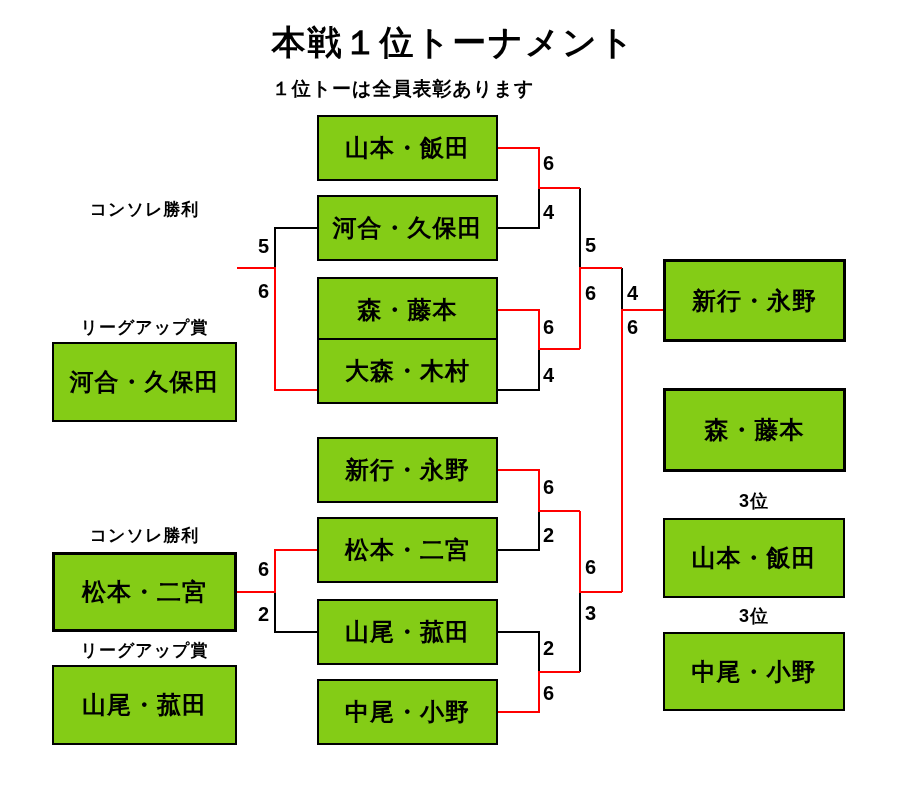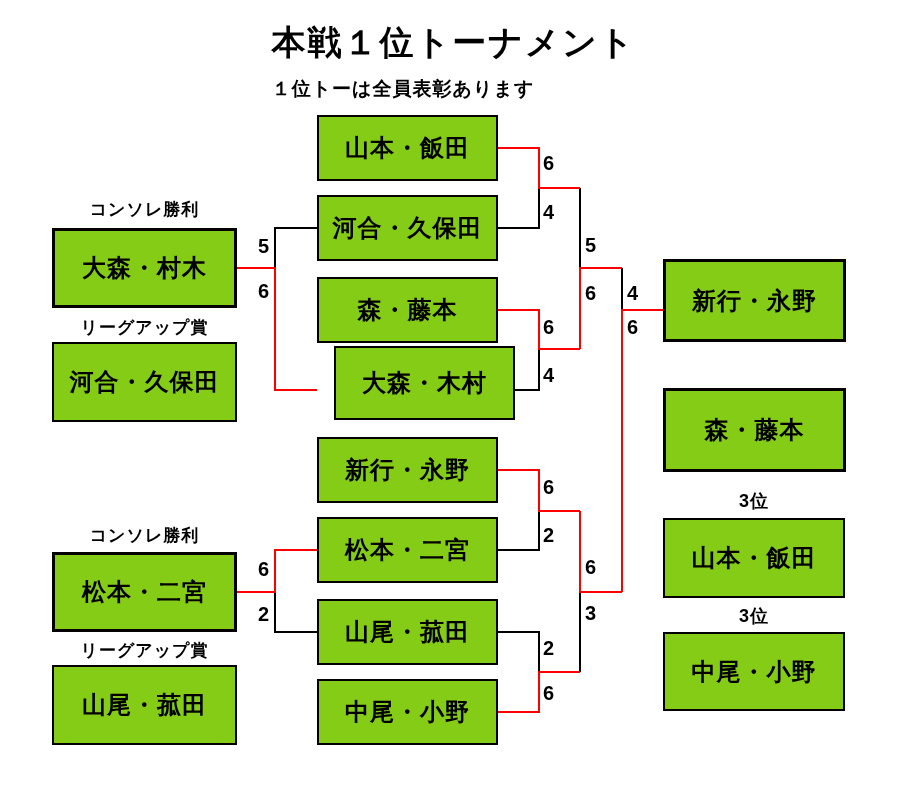--- a/index.html
+++ b/index.html
@@ -62,21 +62,21 @@
       <path d="M580,511 L580,592 L622,592"></path>
       <path d="M622,592 L622,310 L663,310"></path>
       <path d="M237,268 L275,268 L275,390 L317,390"></path>
       <path d="M237,592 L275,592 L275,550 L317,550"></path>
     </g>
   </svg>
 
   <div class="box" style="left:317px; top:115px; width:181px; height:66px;">山本・飯田</div>
   <div class="box" style="left:317px; top:195px; width:181px; height:66px;">河合・久保田</div>
   <div class="box" style="left:317px; top:277px; width:181px; height:66px;">森・藤本</div>
-  <div class="box" style="left:317px; top:346px; width:181px; height:74px;margin-left:17px;">大森・木村</div>
+  <div class="box" style="left:317px; top:338px; width:181px; height:66px;">大森・木村</div>
   <div class="box" style="left:317px; top:437px; width:181px; height:66px;">新行・永野</div>
   <div class="box" style="left:317px; top:517px; width:181px; height:66px;">松本・二宮</div>
   <div class="box" style="left:317px; top:599px; width:181px; height:66px;">山尾・菰田</div>
   <div class="box" style="left:317px; top:679px; width:181px; height:66px;">中尾・小野</div>
 
   <div class="score" style="left:543px; top:152px;">6</div>
   <div class="score" style="left:543px; top:201px;">4</div>
   <div class="score" style="left:543px; top:316px;">6</div>
   <div class="score" style="left:543px; top:364px;">4</div>
   <div class="score" style="left:543px; top:476px;">6</div>
@@ -86,21 +86,20 @@
 
   <div class="score" style="left:585px; top:234px;">5</div>
   <div class="score" style="left:585px; top:282px;">6</div>
   <div class="score" style="left:585px; top:556px;">6</div>
   <div class="score" style="left:585px; top:602px;">3</div>
 
   <div class="score" style="left:627px; top:282px;">4</div>
   <div class="score" style="left:627px; top:316px;">6</div>
 
   <div class="lbl" style="left:52px; top:198px; width:185px;">コンソレ勝利</div>
-  <div class="box bold" style="left:52px; top:228px; width:185px; height:80px;">大森・村木</div>
   <div class="score right" style="left:245px; top:235px;">5</div>
   <div class="score right" style="left:245px; top:280px;">6</div>
   <div class="lbl" style="left:52px; top:316px; width:185px;">リーグアップ賞</div>
   <div class="box" style="left:52px; top:342px; width:185px; height:80px;">河合・久保田</div>
 
   <div class="lbl" style="left:52px; top:524px; width:185px;">コンソレ勝利</div>
   <div class="box bold" style="left:52px; top:552px; width:185px; height:80px;">松本・二宮</div>
   <div class="score right" style="left:245px; top:558px;">6</div>
   <div class="score right" style="left:245px; top:603px;">2</div>
   <div class="lbl" style="left:52px; top:639px; width:185px;">リーグアップ賞</div>

